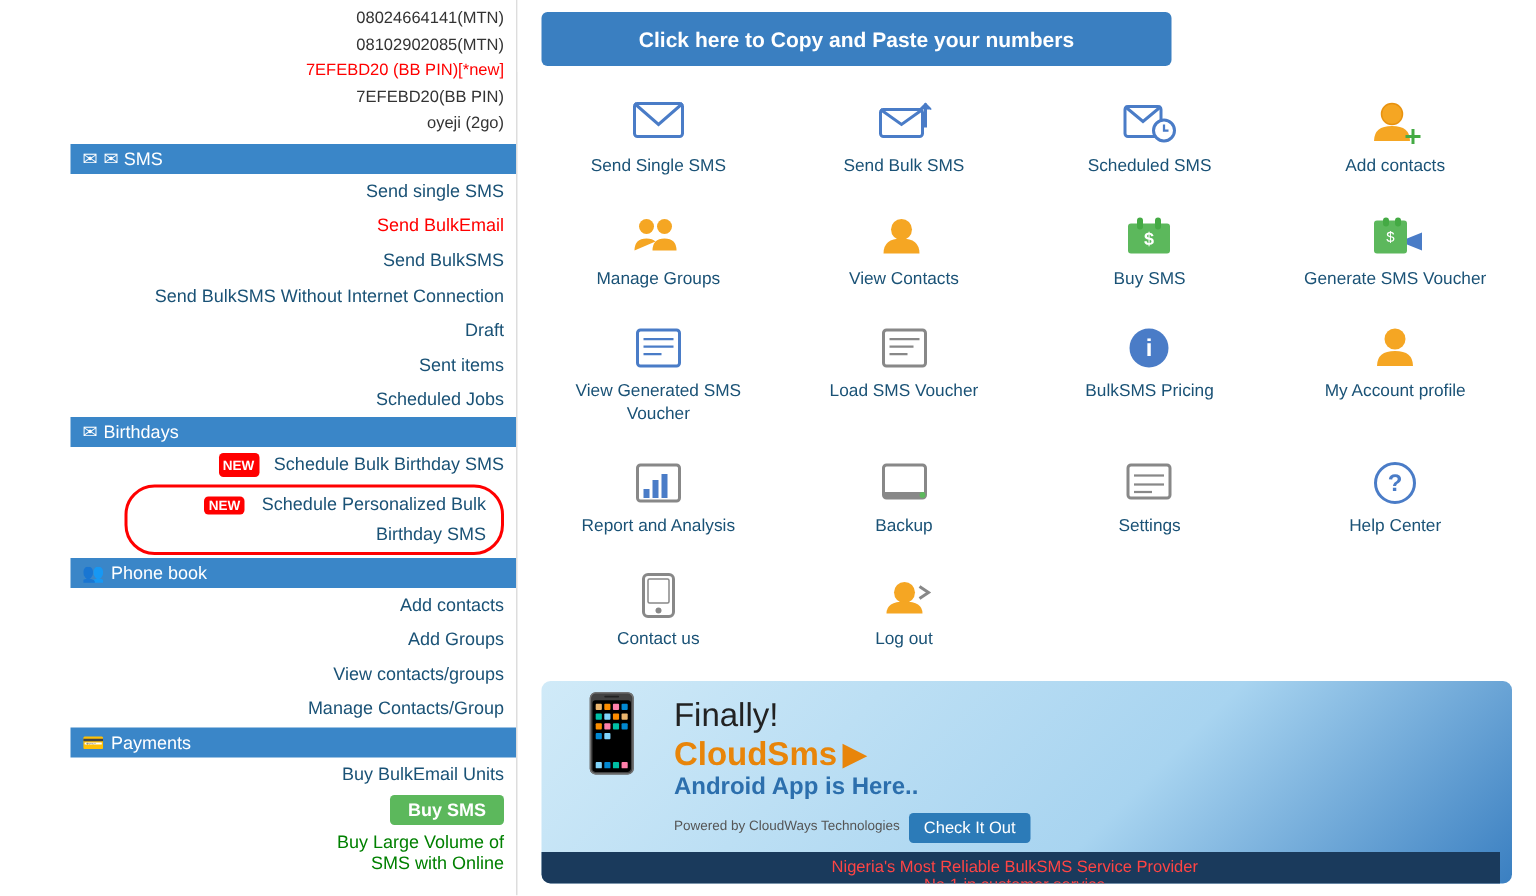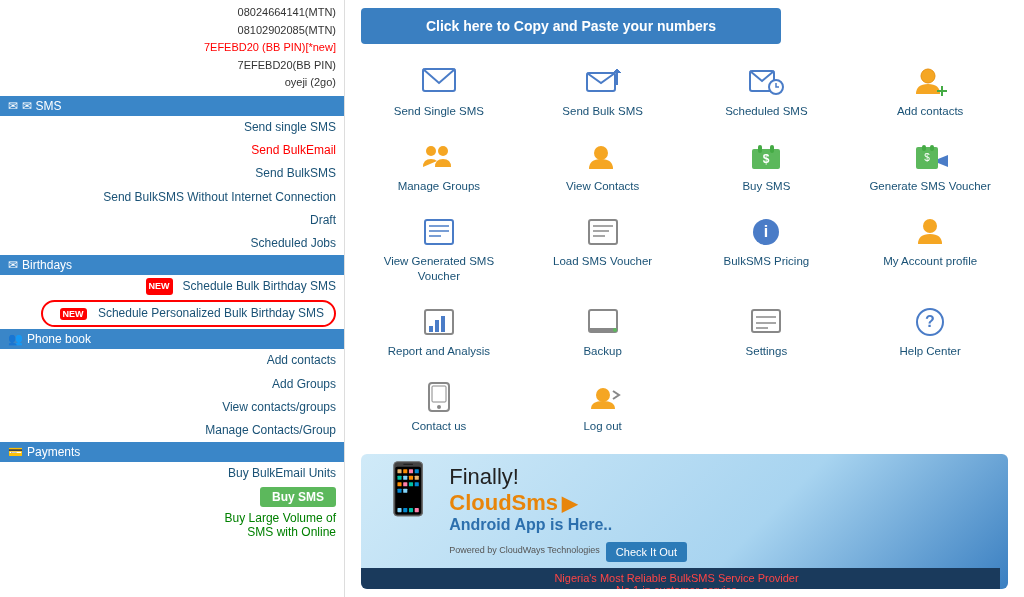--- a/index.html
+++ b/index.html
@@ -6,20 +6,21 @@
     body { font-family: Arial, sans-serif; font-size: 12px; background: #fff; width: 1024px; height: 597px; overflow: hidden; display: flex; }
 
     
     .sidebar {
       width: 345px;
       min-width: 345px;
       background: #fff;
       overflow-y: auto;
       border-right: 1px solid #ddd;
       padding-top: 4px;
+      padding-left: 47px;
     }
     .sidebar-numbers {
       text-align: right;
       padding: 0 8px 4px;
       color: #333;
       line-height: 1.6;
       font-size: 11px;
     }
     .sidebar-numbers .red { color: red; }
     .sidebar-section-header {
@@ -207,20 +208,21 @@
 
   <div class="sidebar-section-header">
     <span>✉</span>
     <span>✉ SMS</span>
   </div>
   <div class="sidebar-item">Send single SMS</div>
   <div class="sidebar-item red-text">Send BulkEmail</div>
   <div class="sidebar-item">Send BulkSMS</div>
   <div class="sidebar-item">Send BulkSMS Without Internet Connection</div>
   <div class="sidebar-item">Draft</div>
+  <div class="sidebar-item">Sent items</div>
   <div class="sidebar-item">Scheduled Jobs</div>
 
   <div class="sidebar-section-header">
     <span>✉</span>
     <span>Birthdays</span>
   </div>
   <div class="sidebar-item-new">
     <span class="new-badge">NEW</span>
     <span>Schedule Bulk Birthday SMS</span>
   </div>

